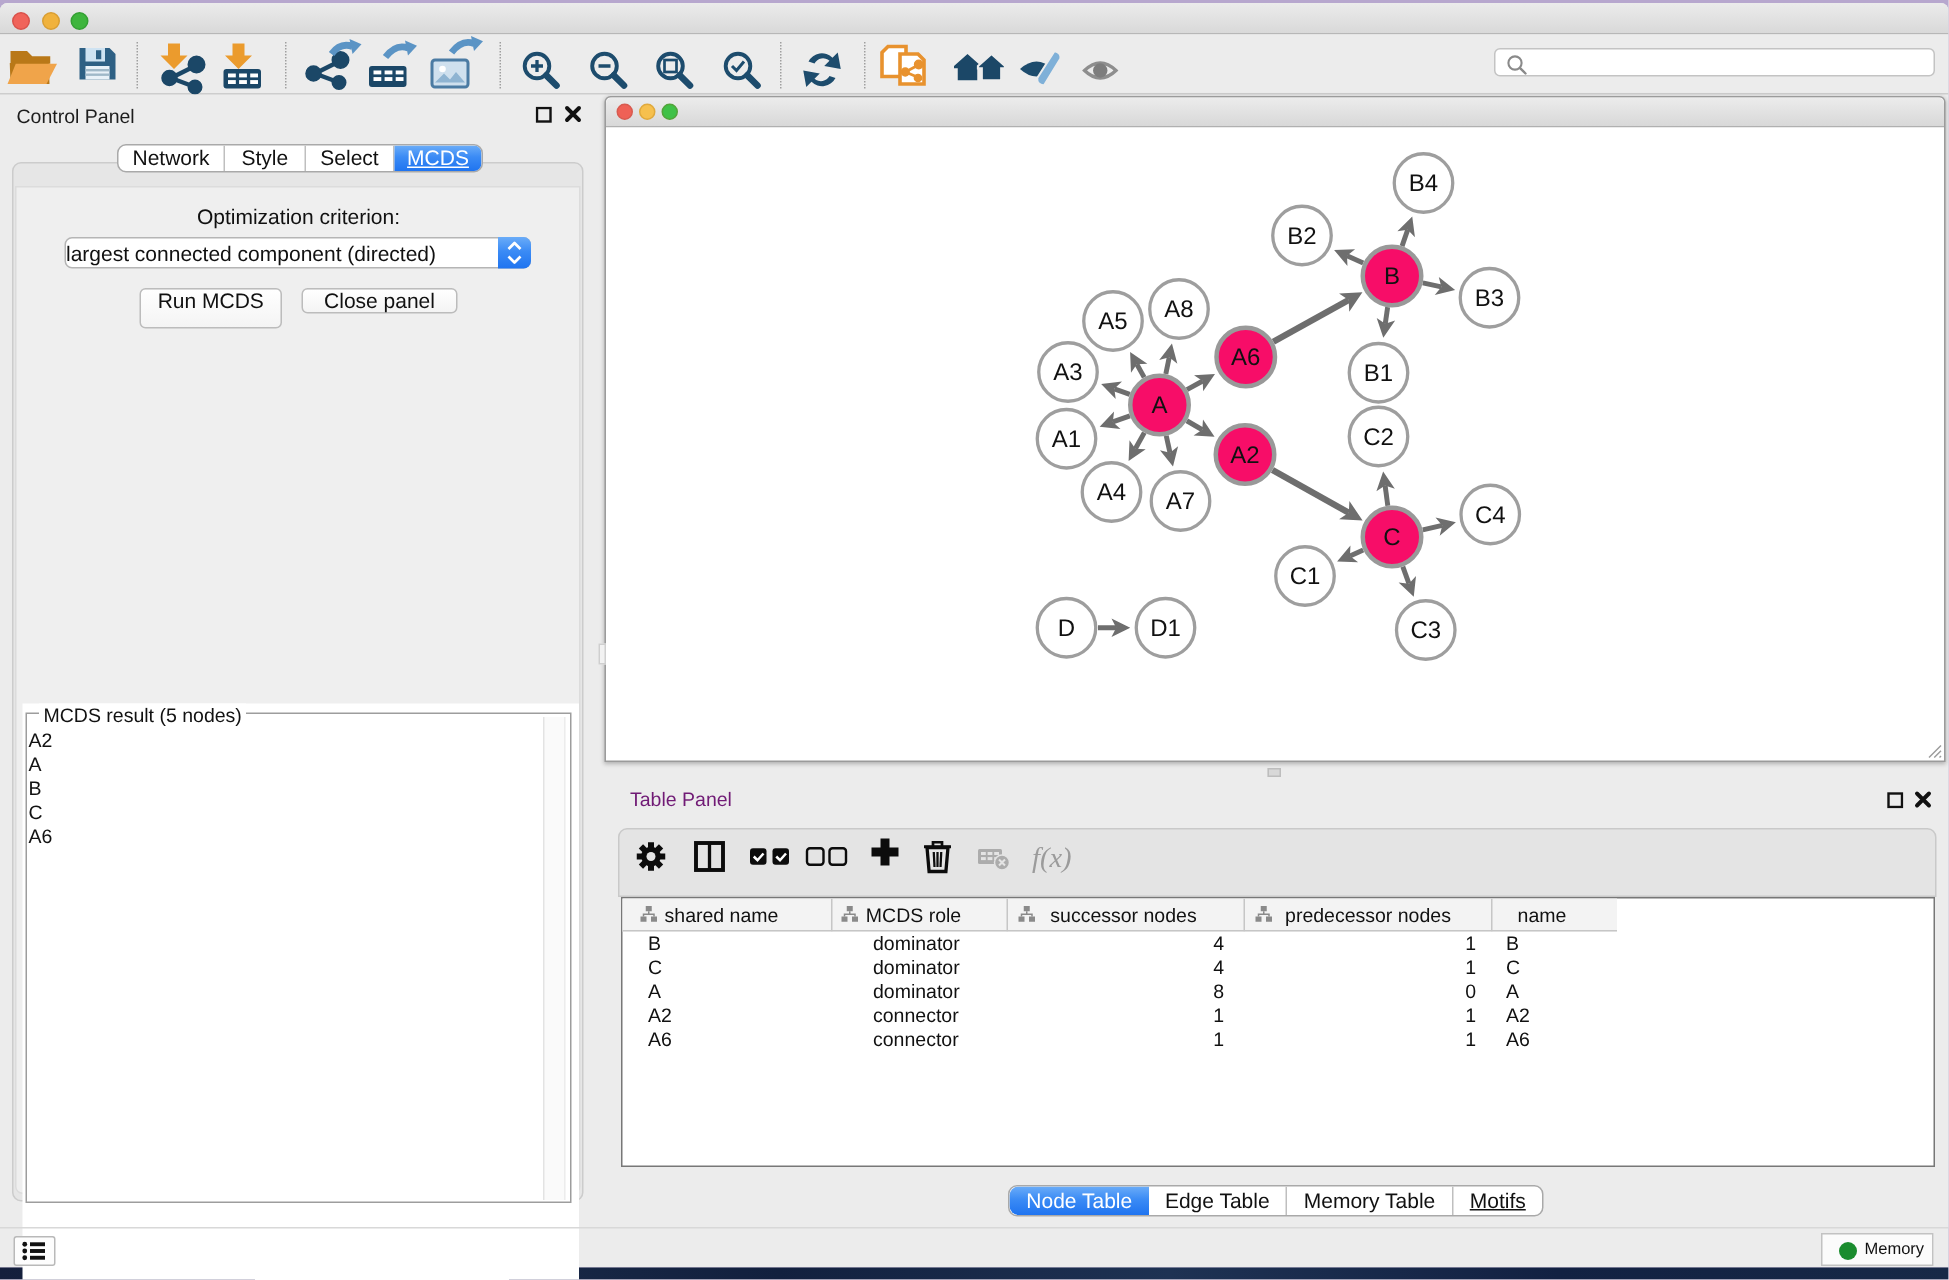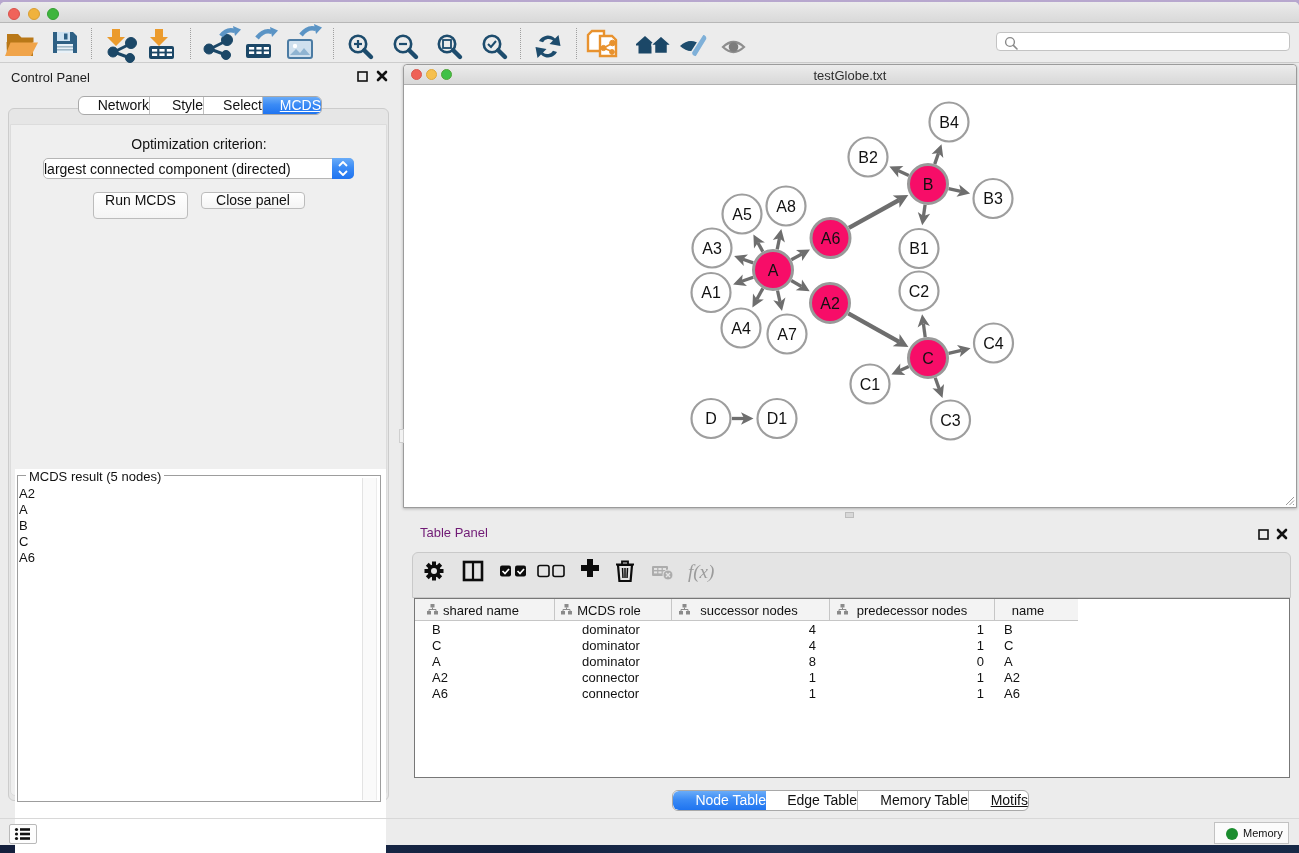--- a/index.html
+++ b/index.html
@@ -26,21 +26,21 @@
   #searchbox svg { position:absolute; left:7px; top:3px; }
   
   #mainbg { left:0; top:63px; width:1299px; height:755px; background:#ececec; }
   
   #cp-title { left:11px; top:70px; font-size:13px; color:#1d1d1d; }
   .panebtn { font-size:13px; color:#111; }
   #cp-box { left:8px; top:108px; width:381px; height:693px; border:1px solid #cccccc; border-radius:6px; background:#e6e6e6; }
   #cp-inner { left:10px; top:124px; width:377px; height:672px; background:#efefef; border:1px solid #dcdcdc; border-radius:0 0 5px 5px; }
   
   .tabgrp { height:19px; background:#fff; border:1px solid #a9a9a9; border-radius:6px; display:flex; overflow:hidden; }
-  .tabgrp .tab { font-size:14px; color:#111; text-align:right; line-height:17px; border-right:1px solid #bfbfbf; }
+  .tabgrp .tab { font-size:14px; color:#111; text-align:center; line-height:17px; border-right:1px solid #bfbfbf; }
   .tabgrp .tab:last-child { border-right:none;text-decoration:underline; }
   .tabgrp .sel { background:linear-gradient(#6aacf8,#3b8bf5 45%,#1f74f0); color:#fff; border-right:none; }
   #cp-tabs { left:78px; top:96px; width:244px; }
   #bt-tabs { left:672px; top:790px; width:357px; height:21px; } #bt-tabs .tab { line-height:19px; }
   #opt-label { left:14px; top:136px; width:370px; text-align:center; font-size:14px; color:#111; }
   #dropdown { left:43px; top:158px; width:311px; height:21px; background:#fff; border:1px solid #b5b5b5; border-radius:5px; }
   #dropdown .txt { position:absolute; left:0; top:2px; width:277px; font-size:14px; color:#111; }
   #dropdown .cap { position:absolute; right:-1px; top:-1px; width:22px; height:21px; border-radius:0 5px 5px 0;
       background:linear-gradient(#6aacf8,#3b8bf5 45%,#1f74f0); }
   .btn { background:linear-gradient(#ffffff,#f4f4f4); border:1px solid #bcbcbc; border-radius:4px;
@@ -270,21 +270,20 @@
     <circle cx="403.5" cy="21" r="4.8" fill="#7d7d7d"></circle>
   </g>
 </g>
 </svg>
 
 <div class="abs" style="left:403px;top:64px;width:894px;height:444px;background:#fff;border:1px solid #9b9b9b;border-radius:4px 4px 0 0;box-shadow:0 1px 3px rgba(0,0,0,0.25)">
   <div style="position:absolute;left:0;top:0;width:892px;height:20px;background:linear-gradient(#ececec,#d8d8d8);border-bottom:1px solid #b0b0b0;border-radius:4px 4px 0 0">
     <div class="abs tl" style="left:7px;top:4px;width:11px;height:11px;background:#ef6156;border:0.5px solid #d85b50"></div>
     <div class="abs tl" style="left:22px;top:4px;width:11px;height:11px;background:#f6c04e;border:0.5px solid #e0a93c"></div>
     <div class="abs tl" style="left:37px;top:4px;width:11px;height:11px;background:#3fc147;border:0.5px solid #52a53a"></div>
-    <div style="position:absolute;left:0;top:3px;width:892px;text-align:center;font-size:13px;color:#2e2e2e">testGlobe.txt</div>
   </div>
   <div style="position:absolute;left:0;top:21px;width:892px;height:421px;overflow:hidden">
 <svg width="894" height="421" viewBox="0 0 894 421" style="position:absolute;left:0;top:1px">
 <line x1="349.3" y1="190.2" x2="337.9" y2="194.3" stroke="#6e6e6e" stroke-width="3.3"></line>
 <path d="M329.1,197.5 L338.7,187.4 L337.9,194.3 L343.0,199.0 Z" fill="#6e6e6e"></path>
 <line x1="387.2" y1="193.5" x2="397.5" y2="199.5" stroke="#6e6e6e" stroke-width="3.3"></line>
 <path d="M405.7,204.2 L391.7,203.3 L397.5,199.5 L398.0,192.6 Z" fill="#6e6e6e"></path>
 <line x1="349.2" y1="175.9" x2="338.9" y2="172.2" stroke="#6e6e6e" stroke-width="3.3"></line>
 <path d="M330.1,169.0 L344.0,167.4 L338.9,172.2 L339.8,179.0 Z" fill="#6e6e6e"></path>
 <line x1="358.9" y1="201.4" x2="352.9" y2="212.2" stroke="#6e6e6e" stroke-width="3.3"></line>

